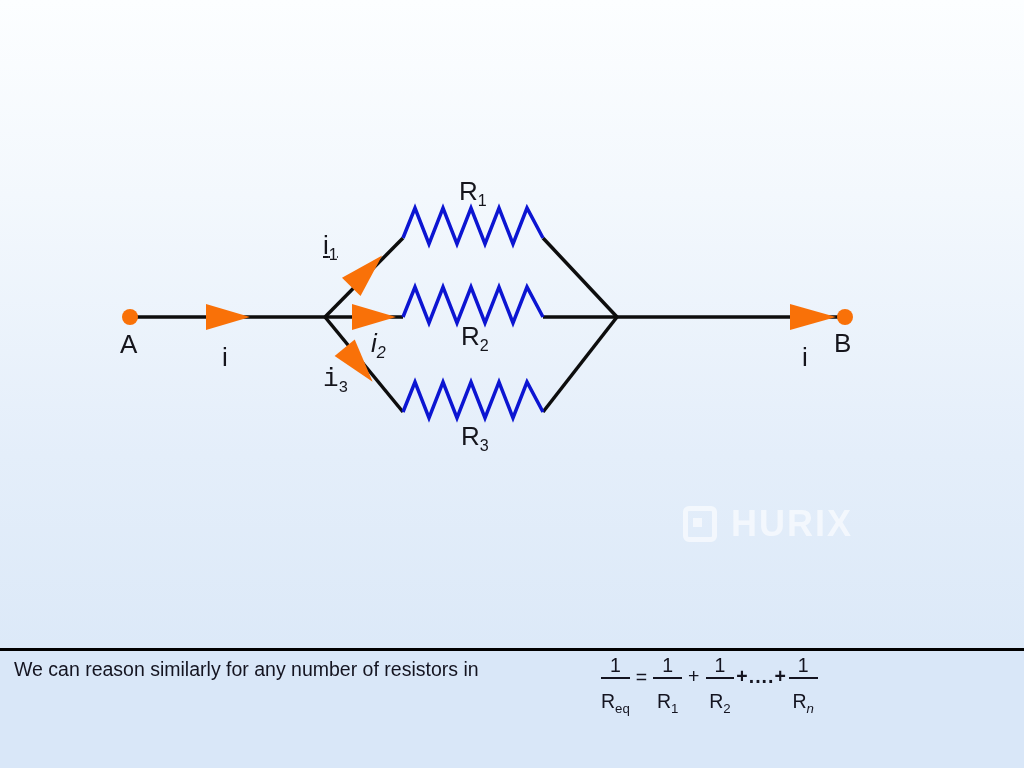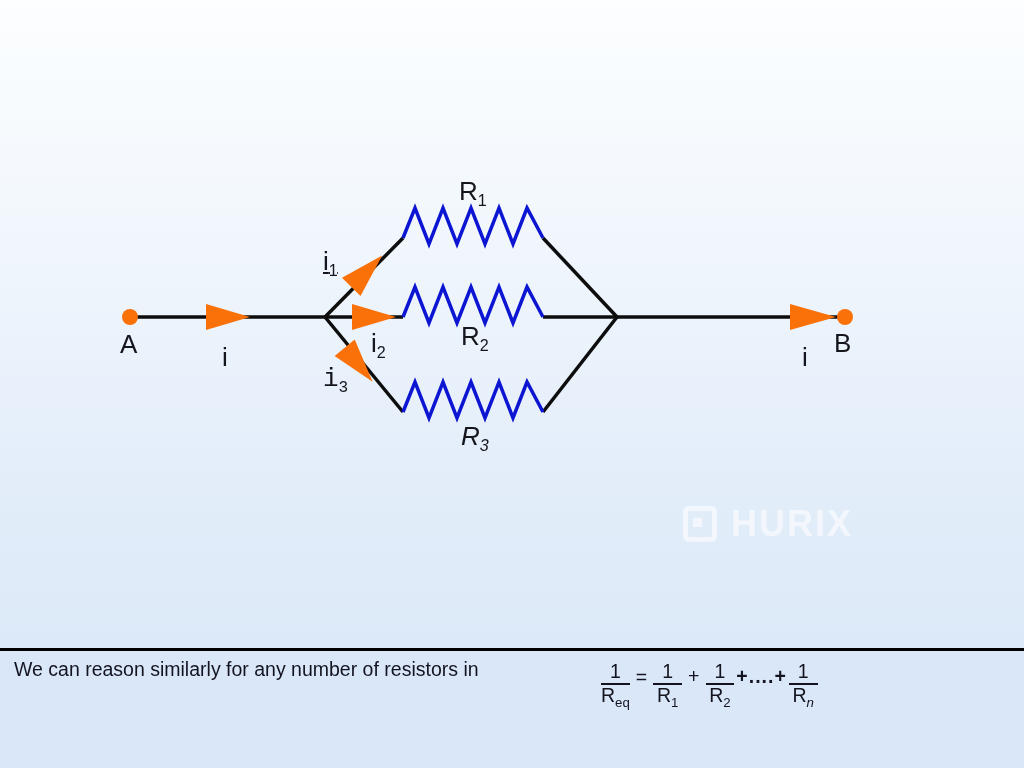--- a/index.html
+++ b/index.html
@@ -48,21 +48,21 @@
     line-height:25px;
   }
   .caption-text sub { font-size:0.68em; line-height:0; }
 
   .formula {
     position:absolute; left:601px; top:3px; height:58px;
     display:flex; align-items:center; color:#141420; font-size:19.5px;
   }
   .frac { display:inline-flex; flex-direction:column; align-items:center; line-height:1.05; }
   .frac .num { padding:0 9px 2px; border-bottom:2px solid #141420; }
-  .frac .den { padding-top:0; }
+  .frac .den { padding-top:12px; }
   .frac sub { font-size:0.68em; line-height:0; }
   .op { margin:0 6px; padding-bottom:14px; }
   .op.eq { padding-bottom:12px; }
   .op.dots { letter-spacing:1px; font-weight:bold; margin:0 2px; }
 </style>
 </head>
 <body>
 
 <div class="stage">
   <div class="gradient-area"></div>
@@ -93,36 +93,36 @@
     <polygon class="arrowhead" points="-21,-13 -21,13 23,0" transform="translate(358,364) rotate(50.6)"></polygon>
     <polygon class="arrowhead" points="-22,-13 -22,13 24,0" transform="translate(812,317)"></polygon>
   </svg>
 
   <div class="lbl" style="left:120px; top:331px;">
     <span>A</span>
   </div>
   <div class="lbl" style="left:222px; top:344px;">
     <span>i</span>
   </div>
-  <div class="lbl" style="left:323px; top:248px;text-decoration:underline;">
+  <div class="lbl" style="left:323px; top:232px;text-decoration:underline;">
     <span>i</span><sub>1</sub>
   </div>
-  <div class="lbl" style="left:371px; top:330px;">
+  <div class="lbl" style="left:371px; top:330px;font-style:italic;">
     <span>i</span><sub>2</sub>
   </div>
   <div class="lbl" style="left:323px; top:366px;font-family:Liberation Mono, monospace;">
     <span>i</span><sub>3</sub>
   </div>
   <div class="lbl" style="left:459px; top:178px;">
     <span>R</span><sub>1</sub>
   </div>
   <div class="lbl" style="left:461px; top:323px;">
     <span>R</span><sub>2</sub>
   </div>
-  <div class="lbl" style="left:461px; top:423px;font-style:italic;">
+  <div class="lbl" style="left:461px; top:423px;">
     <span>R</span><sub>3</sub>
   </div>
   <div class="lbl" style="left:802px; top:344px;">
     <span>i</span>
   </div>
   <div class="lbl" style="left:834px; top:330px;">
     <span>B</span>
   </div>
 
   <div class="watermark">

